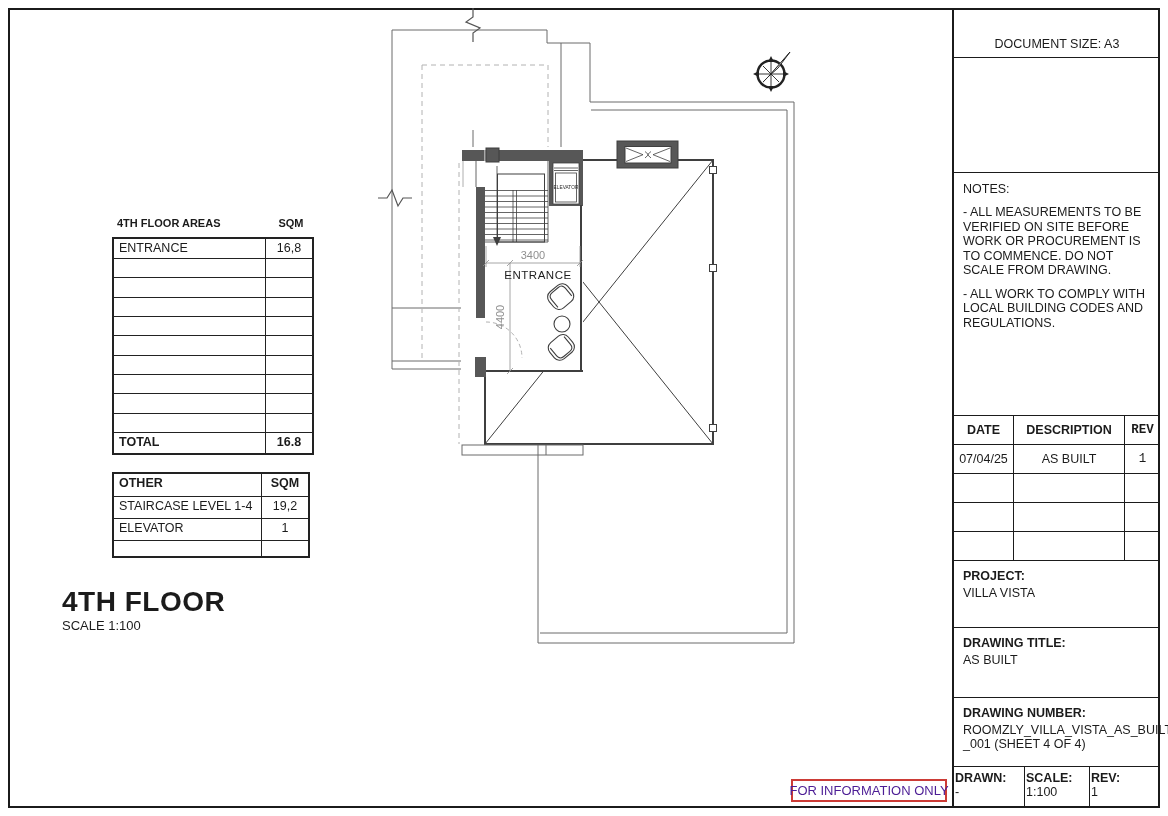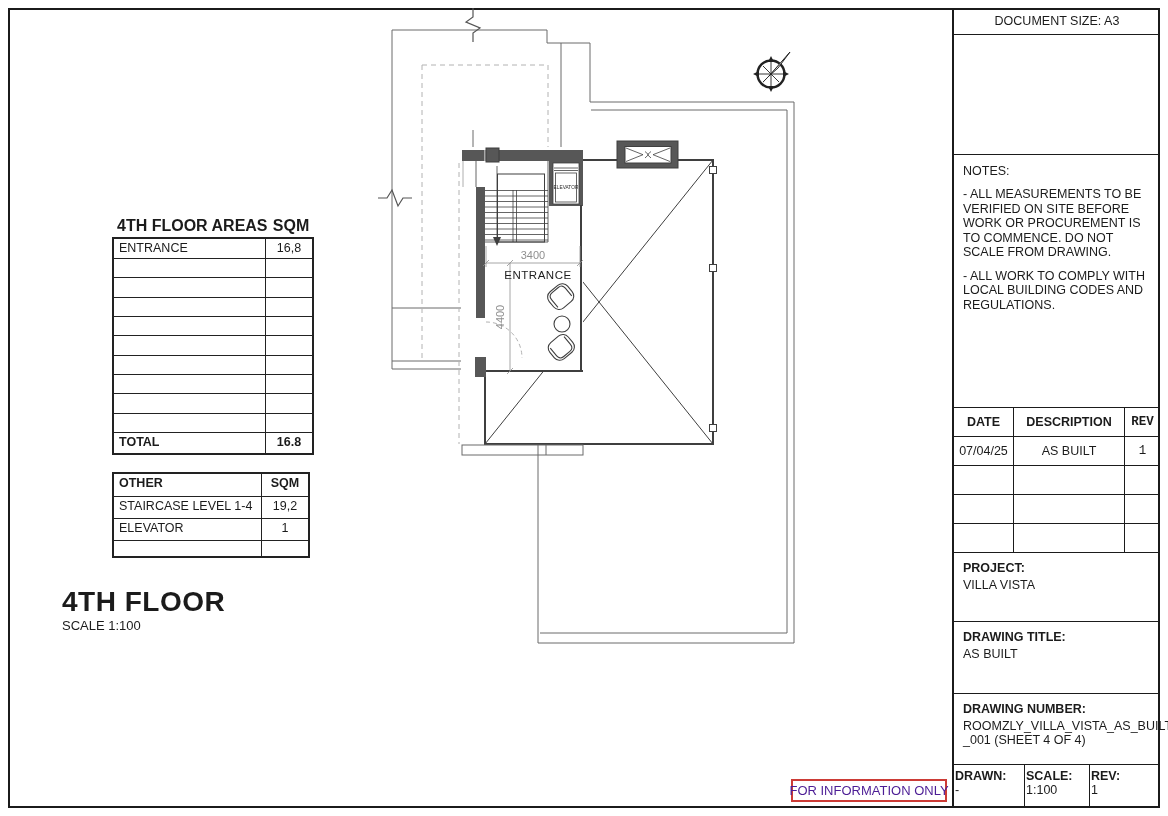--- a/index.html
+++ b/index.html
@@ -6,21 +6,21 @@
   html,body { width:1168px; height:816px; background:#fff; overflow:hidden;
     font-family:"Liberation Sans", sans-serif; color:#1b1b1b; }
   .abs { position:absolute; }
   #sheet-border { left:8px; top:8px; width:1152px; height:800px; border:2px solid #1b1b1b; }
 
   
   #title-block { left:952px; top:8px; width:208px; height:800px; border-left:2px solid #1b1b1b;
     display:flex; flex-direction:column; font-size:12.5px; }
   .tb-sec { border-bottom:1.5px solid #1b1b1b; position:relative; }
   .tb-sec:last-child { border-bottom:none; }
-  #tb-docsize { height:27px; display:flex; align-items:center; justify-content:center; }
+  #tb-docsize { height:27px; display:flex; align-items:center; justify-content:center;margin-top:24px; }
   #tb-logo { height:120px; }
   #tb-notes { height:253px; padding:9px 9px; }
   #tb-notes .bold { font-weight:normal; }
   #tb-notes p { margin-top:9px; line-height:1.16; }
   #rev-table { height:145px; display:grid; grid-template-columns:60px 1fr 35px;
     grid-template-rows:repeat(5,29px); }
   #rev-table .cell { border-right:1px solid #1b1b1b; border-bottom:1px solid #1b1b1b;
     display:flex; align-items:center; justify-content:center; }
   #rev-table .cell:nth-child(3n) { border-right:none;font-family:Liberation Mono, monospace; }
   #rev-table .cell:nth-last-child(-n+3) { border-bottom:none; }
@@ -28,21 +28,21 @@
   #tb-project { height:69px; padding:8px 9px; }
   #tb-title   { height:72px; padding:8px 9px; }
   #tb-number  { height:71px; padding:8px 9px; }
   .tb-label { font-weight:bold; }
   .tb-value { margin-top:3px; }
   #tb-footer { height:43px; display:grid; grid-template-columns:71px 65px 1fr; }
   #tb-footer .fcell { border-right:1px solid #1b1b1b; padding:4px 1px; }
   #tb-footer .fcell:last-child { border-right:none; }
 
   
-  #areas-header { left:112px; top:217px; width:202px; height:18px; display:flex; font-weight:bold; font-size:16px; }
+  #areas-header { left:112px; top:217px; width:202px; height:18px; display:flex; font-weight:bold; font-size:11px; }
   #areas-header .t { flex:1; padding-left:5px; }
   #areas-header .u { width:46px; text-align:center; }
   .sched { border:2px solid #222; display:flex; flex-direction:column; background:#fff; font-size:12.5px; }
   .srow { display:flex; border-top:1px solid #222; }
   .srow:first-child { border-top:none; }
   .srow .n { flex:1; border-right:1px solid #222; padding:2px 5px 0; white-space:nowrap; overflow:hidden; }
   .srow .v { width:46px; text-align:center; padding-top:2px; }
   #areas-table { left:112px; top:237px; width:202px; height:218px; }
   #areas-table .data-row { height:19px; }
   #areas-table .empty-row { flex:1; }

